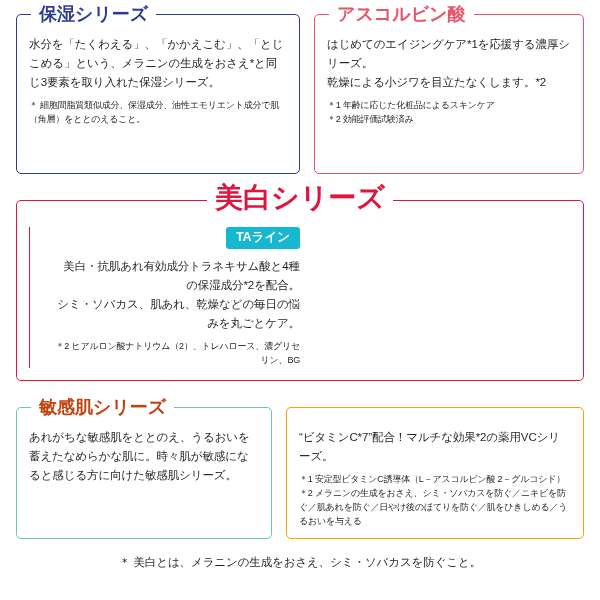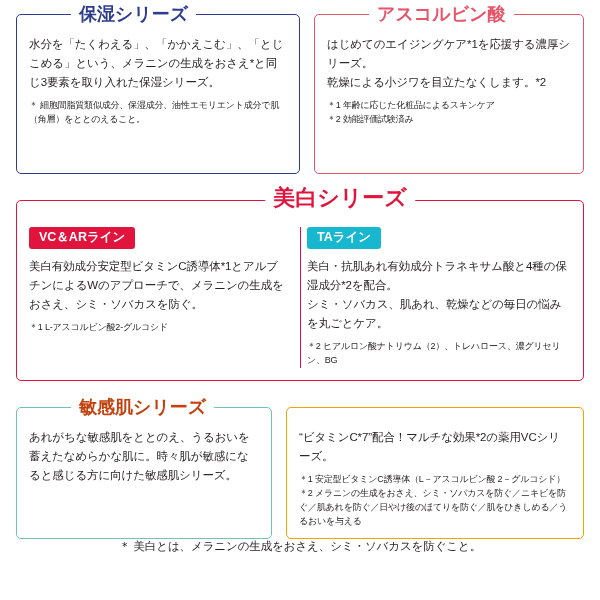--- a/index.html
+++ b/index.html
@@ -33,21 +33,20 @@
   .card-title {
     position: absolute;
     top: -12px;
     left: 14px;
     background: #ffffff;
     padding: 0 8px;
     font-size: 18px;
     font-weight: bold;
     line-height: 22px;
     white-space: nowrap;
-    margin-left: 40px;
   }
   .body-text {
     font-size: 11.5px;
     line-height: 1.65;
     letter-spacing: -0.1px;
   }
   .note-text {
     font-size: 9px;
     line-height: 1.55;
     margin-top: 7px;
@@ -77,35 +76,36 @@
   .card-white {
     margin-top: 26px;
     border-color: #e0143c;
     padding: 26px 12px 12px 12px;
     min-height: 170px;
   }
   .card-white .card-title {
     left: 50%;
     transform: translateX(-50%);
     color: #e0143c;
-    font-size: 22px;
+    font-size: 28px;
     top: -14px;
   }
   .white-cols {
     display: flex;
     gap: 0;
   }
   .white-col {
     width: 50%;
     box-sizing: border-box;
   }
   .white-col.left { padding-right: 13px; }
   .white-col.right {
-    padding-left: 6px;
+    padding-left: 24px;
     border-left: 1.5px solid #e0143c;
+    text-align: right;
   }
   .tag {
     display: inline-block;
     color: #ffffff;
     font-size: 12.5px;
     font-weight: bold;
     padding: 3px 10px 4px 10px;
     border-radius: 3px;
     margin-bottom: 8px;
     line-height: 1.2;
@@ -128,20 +128,21 @@
   .card-sensitive .card-title { color: #c2410c; }
   .card-vc {
     flex: 1;
     border-color: #f0a500;
     min-height: 124px;
   }
   .card-vc .card-title { color: #f0a500; }
 
   
   .footer {
+    margin-top: 16px;
     font-size: 11.5px;
     text-align: center;
     letter-spacing: -0.1px;
   }
 </style>
 </head>
 <body>
 
 <div class="page">
 
@@ -160,25 +161,20 @@
       <div class="note-text" style="white-space:pre-line">＊1 年齢に応じた化粧品によるスキンケア
 ＊2 効能評価試験済み</div>
     </div>
 
   </div>
 
   <div class="card card-white">
     <div class="card-title">美白シリーズ</div>
     <div class="white-cols">
 
-      <div class="white-col left">
-        <div class="tag tag-vcar">VC＆ARライン</div>
-        <div class="body-text" style="white-space:pre-line">美白有効成分安定型ビタミンC誘導体*1とアルブチンによるWのアプローチで、メラニンの生成をおさえ、シミ・ソバカスを防ぐ。</div>
-        <div class="note-text" style="white-space:pre-line">＊1 L-アスコルビン酸2-グルコシド</div>
-      </div>
 
       <div class="white-col right">
         <div class="tag tag-ta">TAライン</div>
         <div class="body-text" style="white-space:pre-line">美白・抗肌あれ有効成分トラネキサム酸と4種の保湿成分*2を配合。
 シミ・ソバカス、肌あれ、乾燥などの毎日の悩みを丸ごとケア。</div>
         <div class="note-text" style="white-space:pre-line">＊2 ヒアルロン酸ナトリウム（2）、トレハロース、濃グリセリン、BG</div>
       </div>
 
     </div>
   </div>

